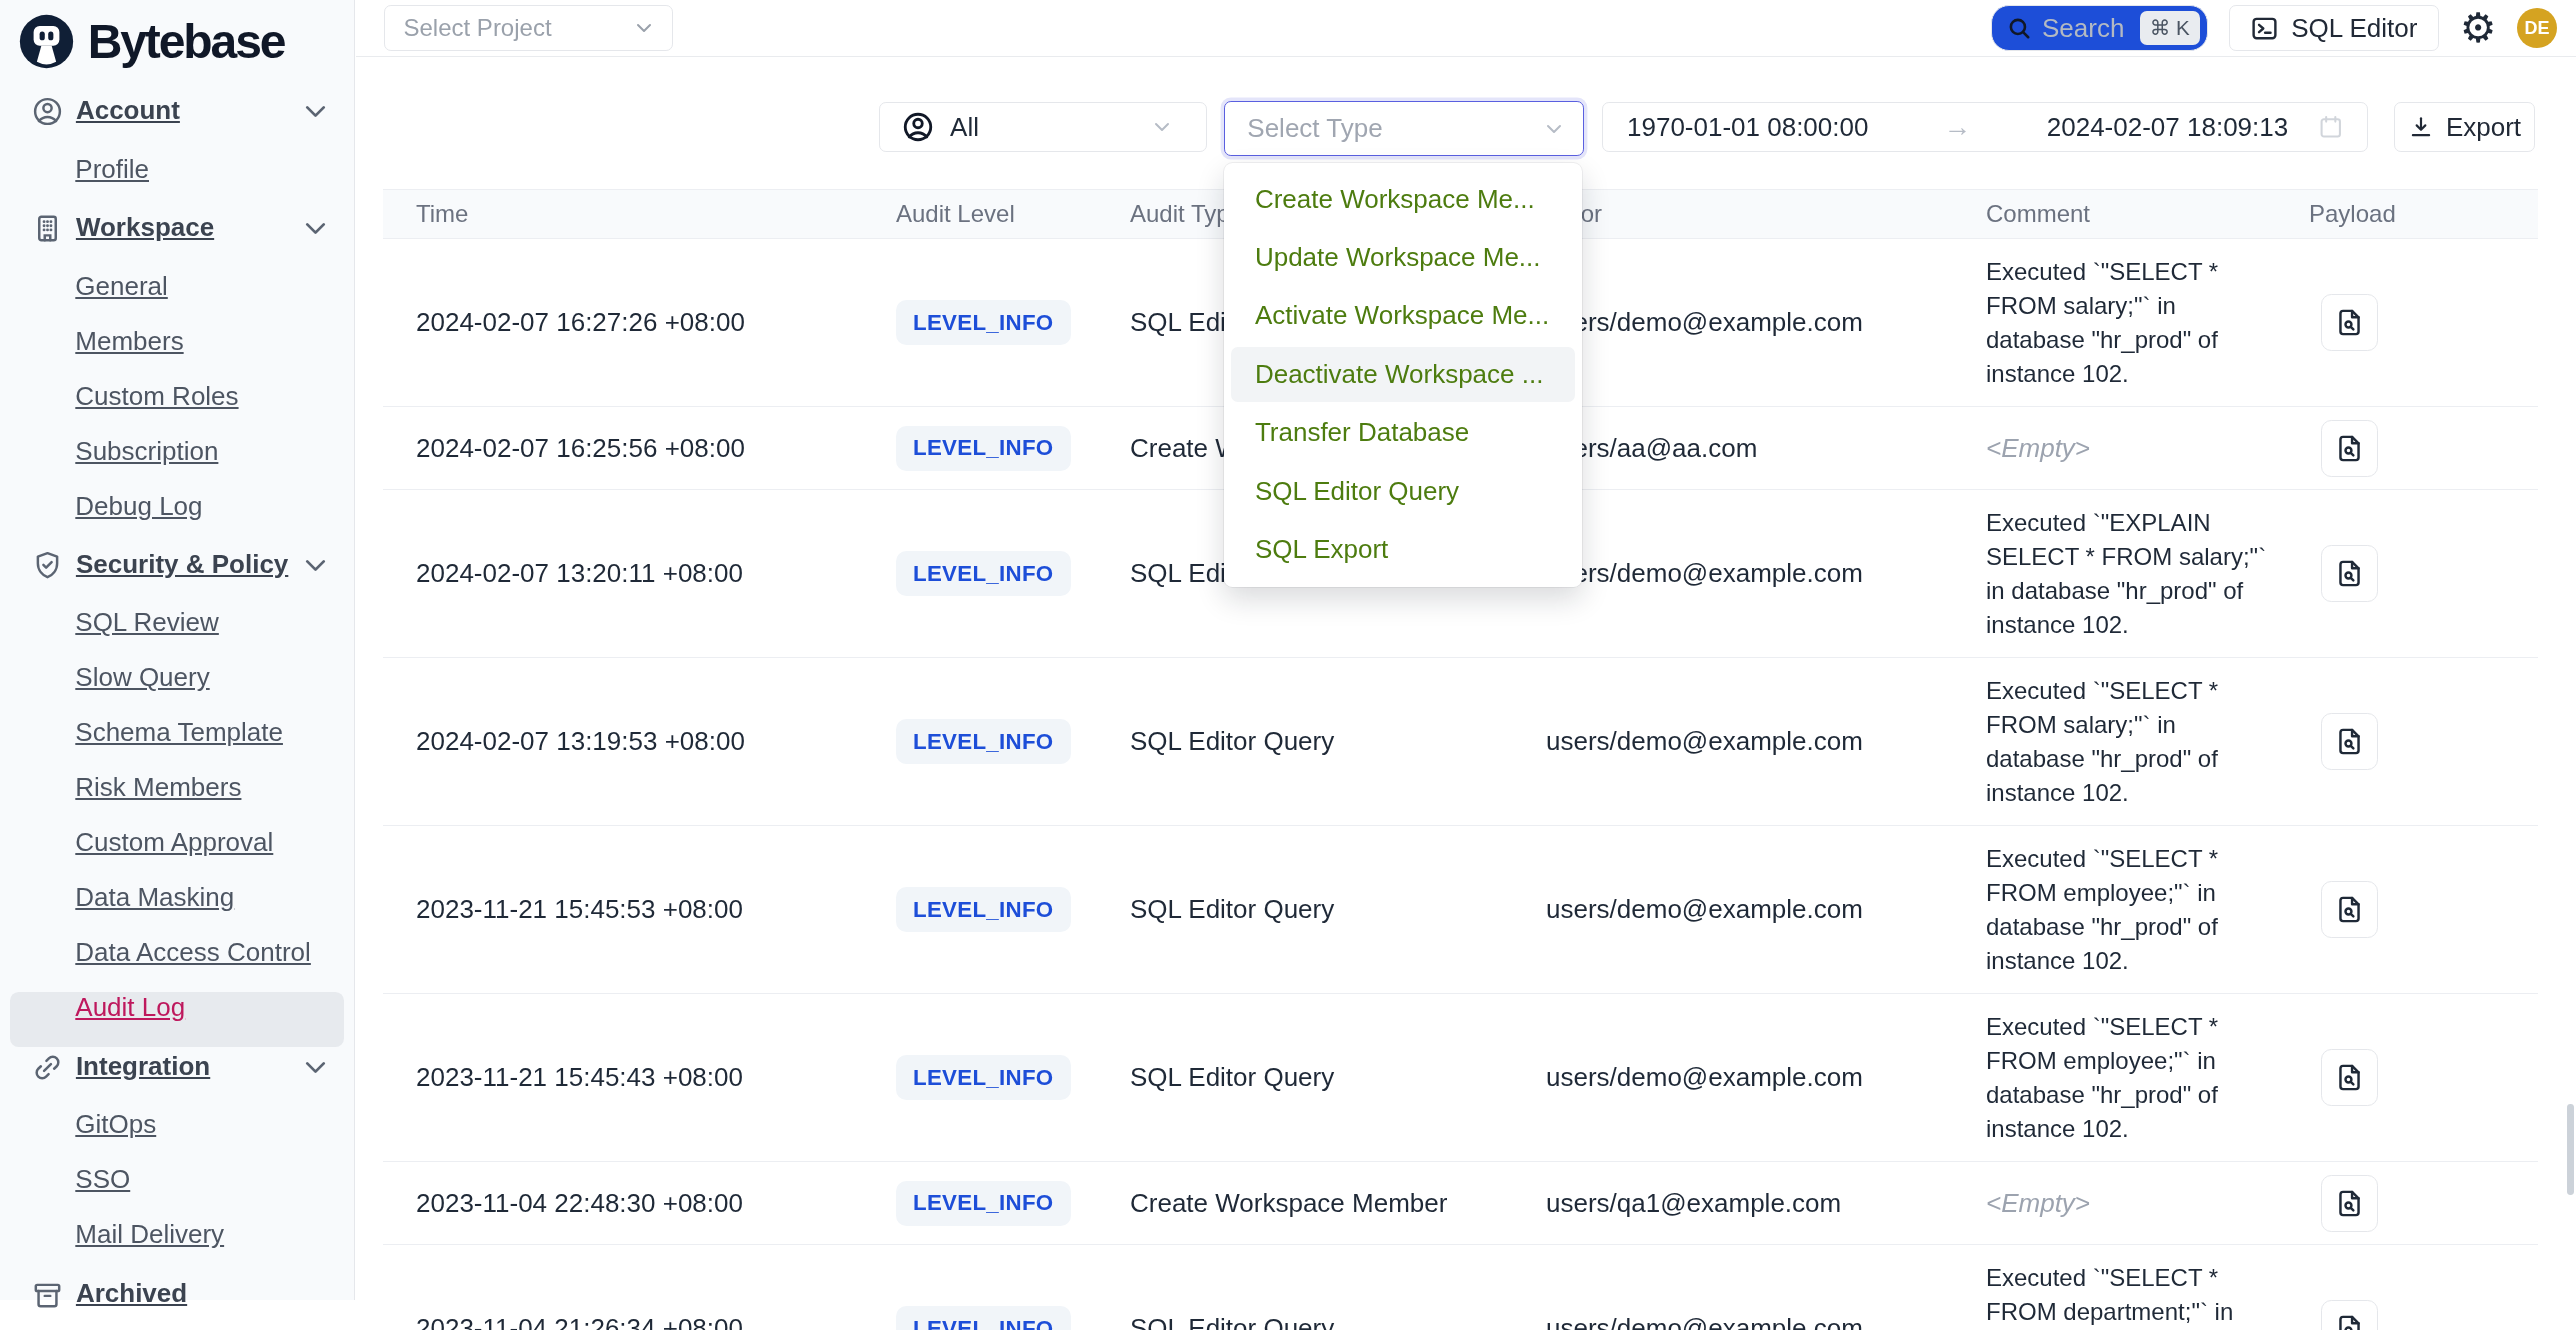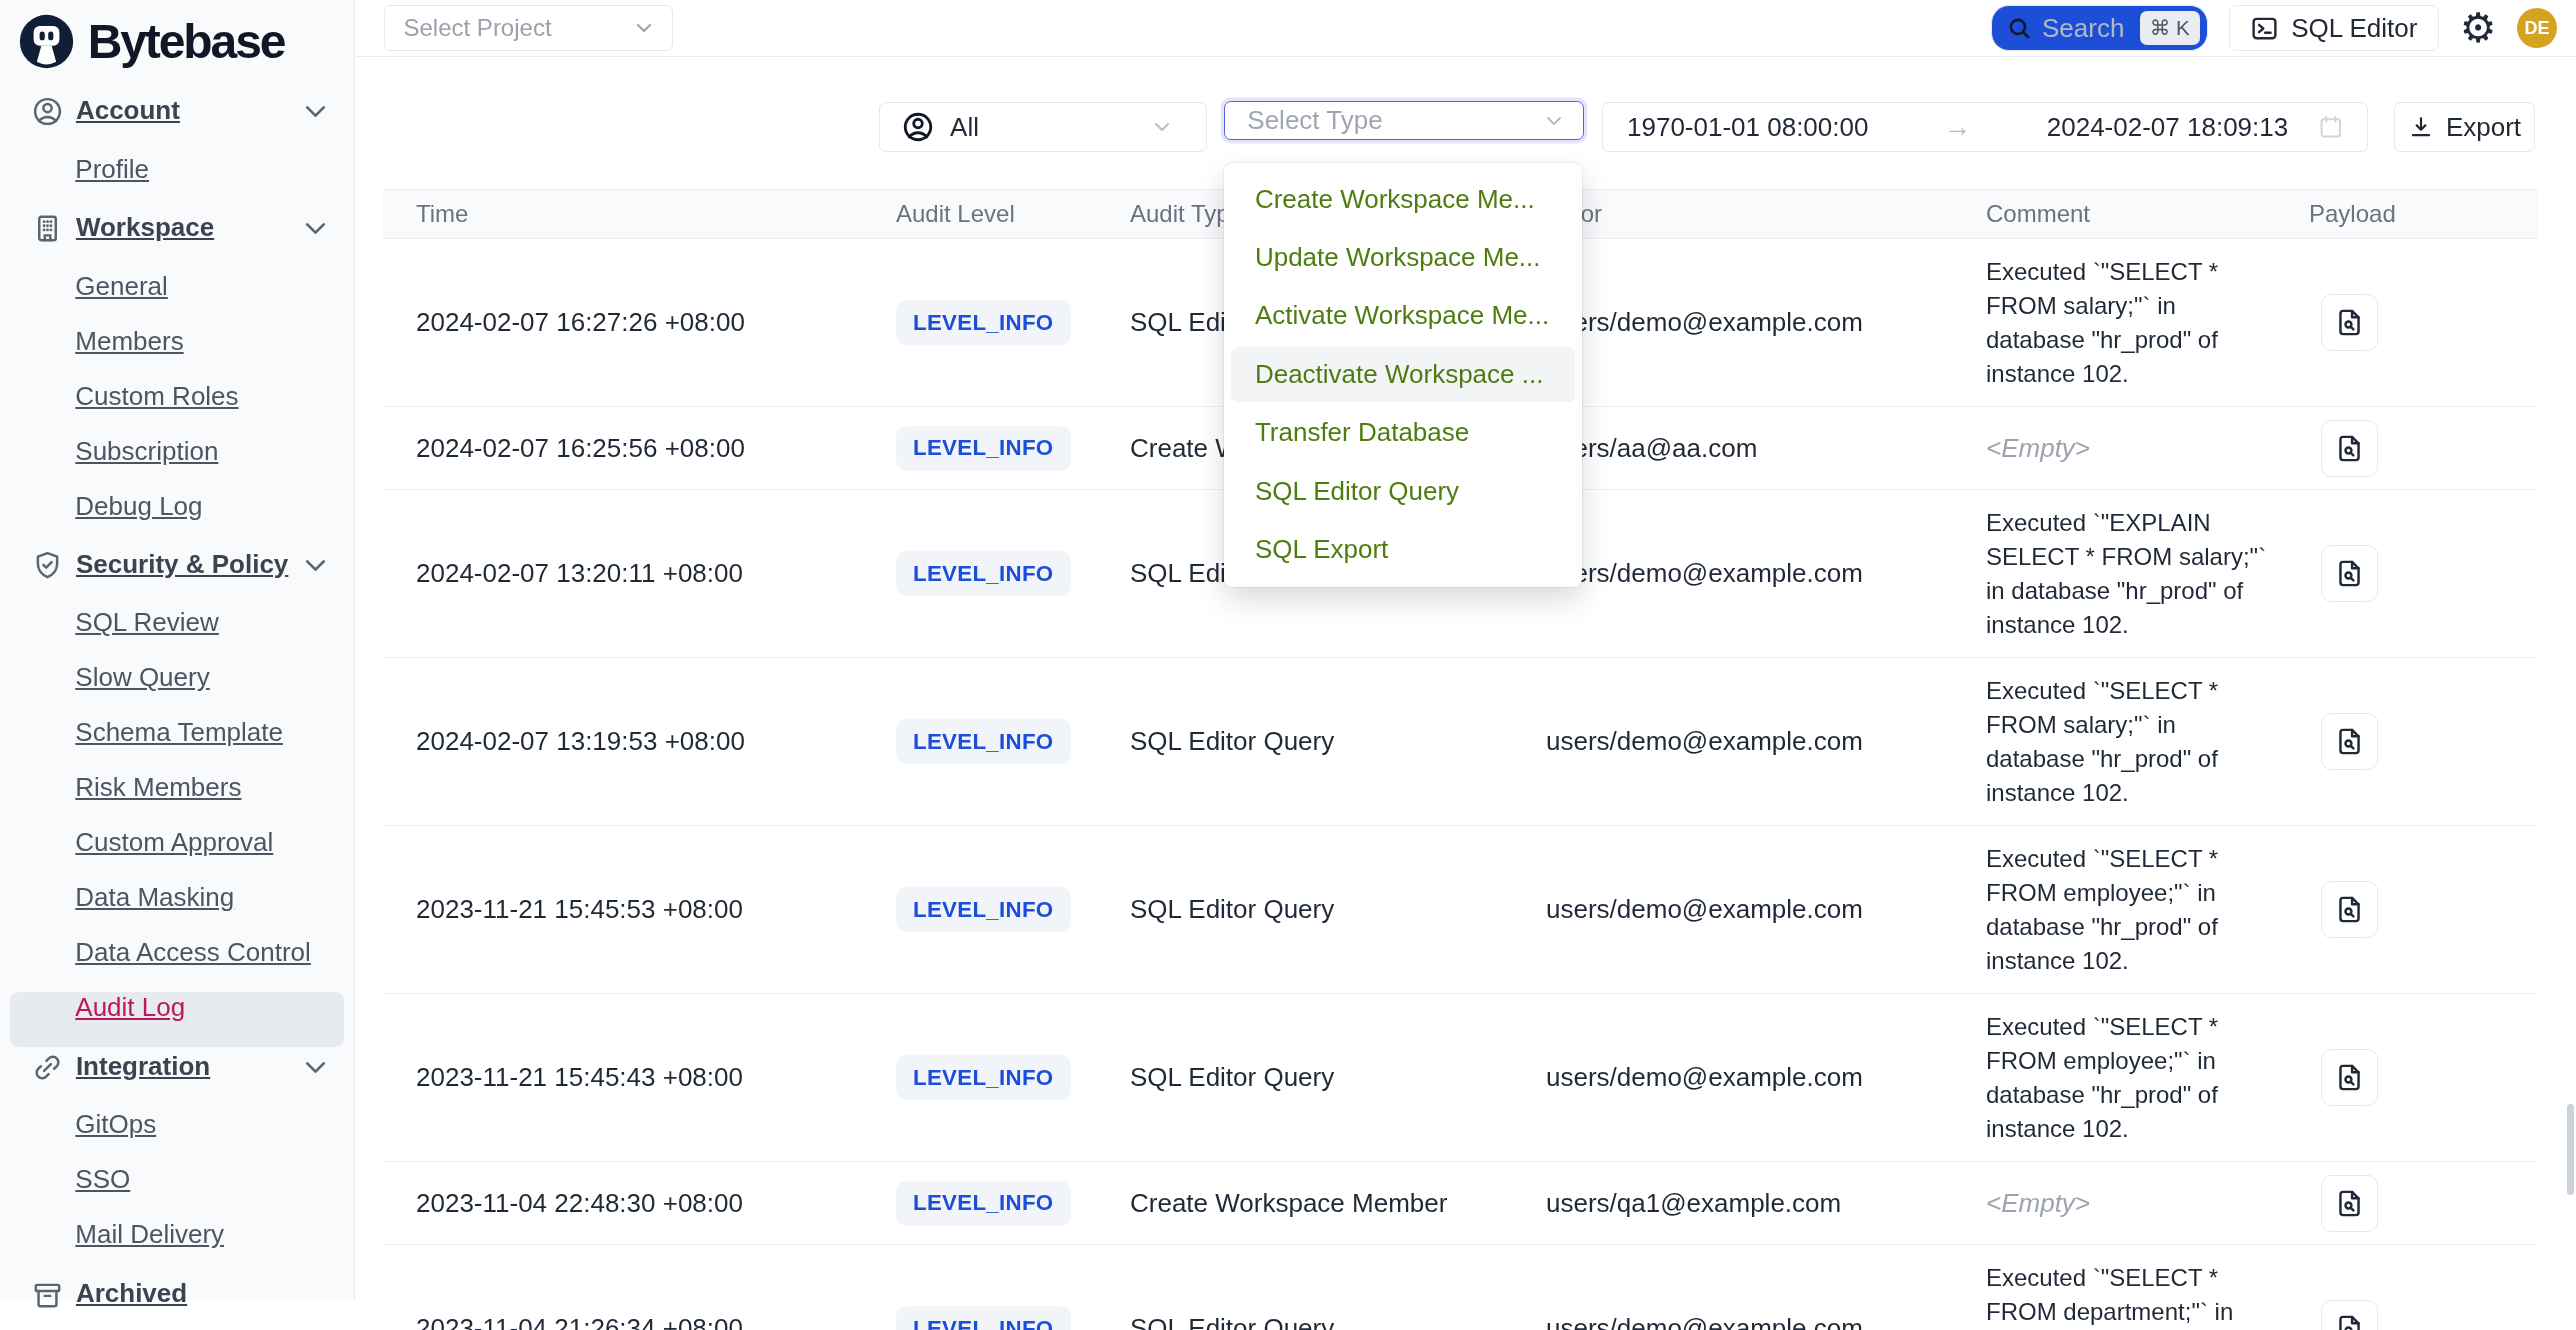--- a/index.html
+++ b/index.html
@@ -56,21 +56,21 @@
     font-weight:700;display:flex;align-items:center;justify-content:center;cursor:pointer;}
 
   
   .ctrl{position:absolute;background:#fff;border:0.9px solid var(--border);border-radius:6.9px;
     display:flex;align-items:center;font-size:26px;cursor:pointer;}
   .all-select{left:879px;top:102px;width:328px;height:50px;padding:0 17px 0 20.6px;color:#1f2937;}
   .all-select .icon{color:#111827;margin-right:15.5px;}
   .all-select .icon svg{width:34px;height:34px;}
   .all-select .chev,.type-select .chev{margin-left:auto;color:#b6bcc6;}
   .all-select .chev svg,.type-select .chev svg{width:24px;height:24px;}
-  .type-select{left:1224px;top:101px;width:360px;height:39px;padding:0 17px 0 22.3px;color:#a0a6b1;
+  .type-select{left:1224px;top:101px;width:360px;height:55px;padding:0 17px 0 22.3px;color:#a0a6b1;
     border:1.7px solid var(--accent);box-shadow:0 0 0 3.4px rgba(90,95,224,.16);}
   .date-range{left:1602px;top:102px;width:766px;height:50px;padding:0 22.3px 0 24px;color:#1f2937;}
   .date-range .arrow{color:#b6bcc6;font-size:27.5px;margin:0 40px;flex:1;text-align:center;}
   .date-range .cal{color:#d1d5db;margin-left:29px;}
   .date-range .cal svg{width:27.5px;height:27.5px;}
   .export-btn{left:2394px;top:102px;width:141px;height:50px;justify-content:center;gap:12px;color:#212936;}
   .export-btn .icon svg{width:26px;height:26px;}
 
   
   .table{position:absolute;left:383px;top:189px;width:2155px;}

